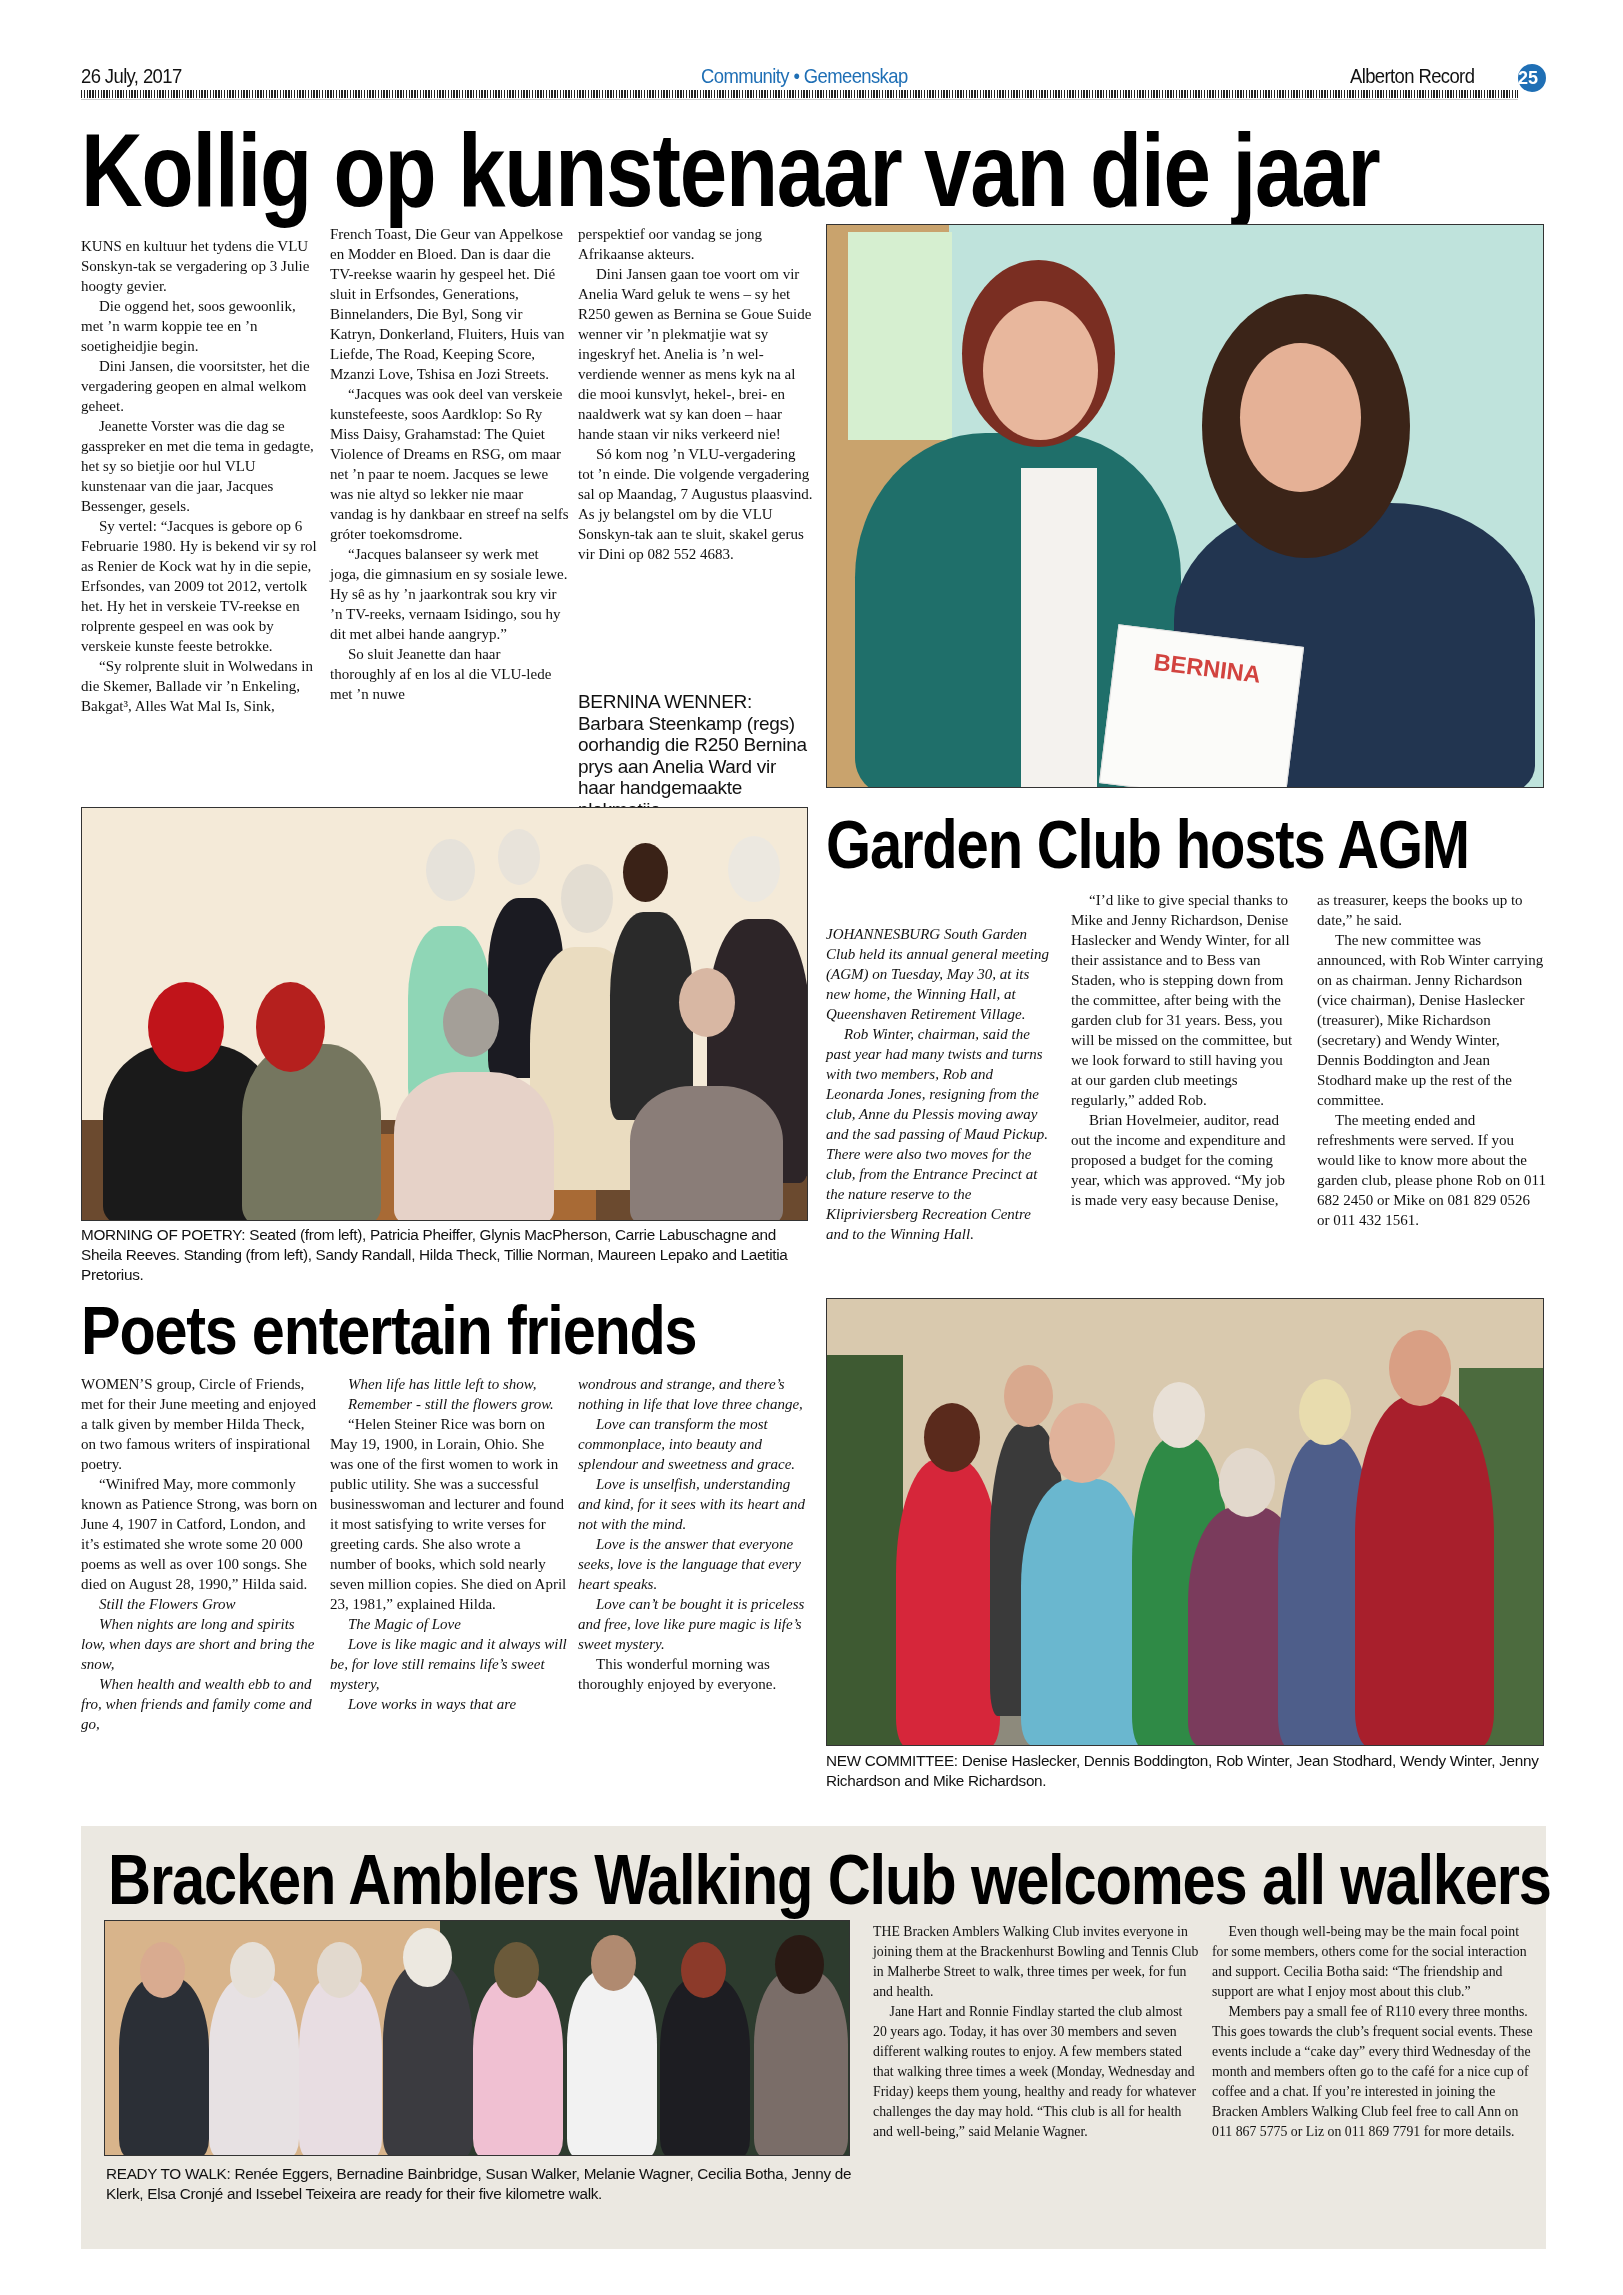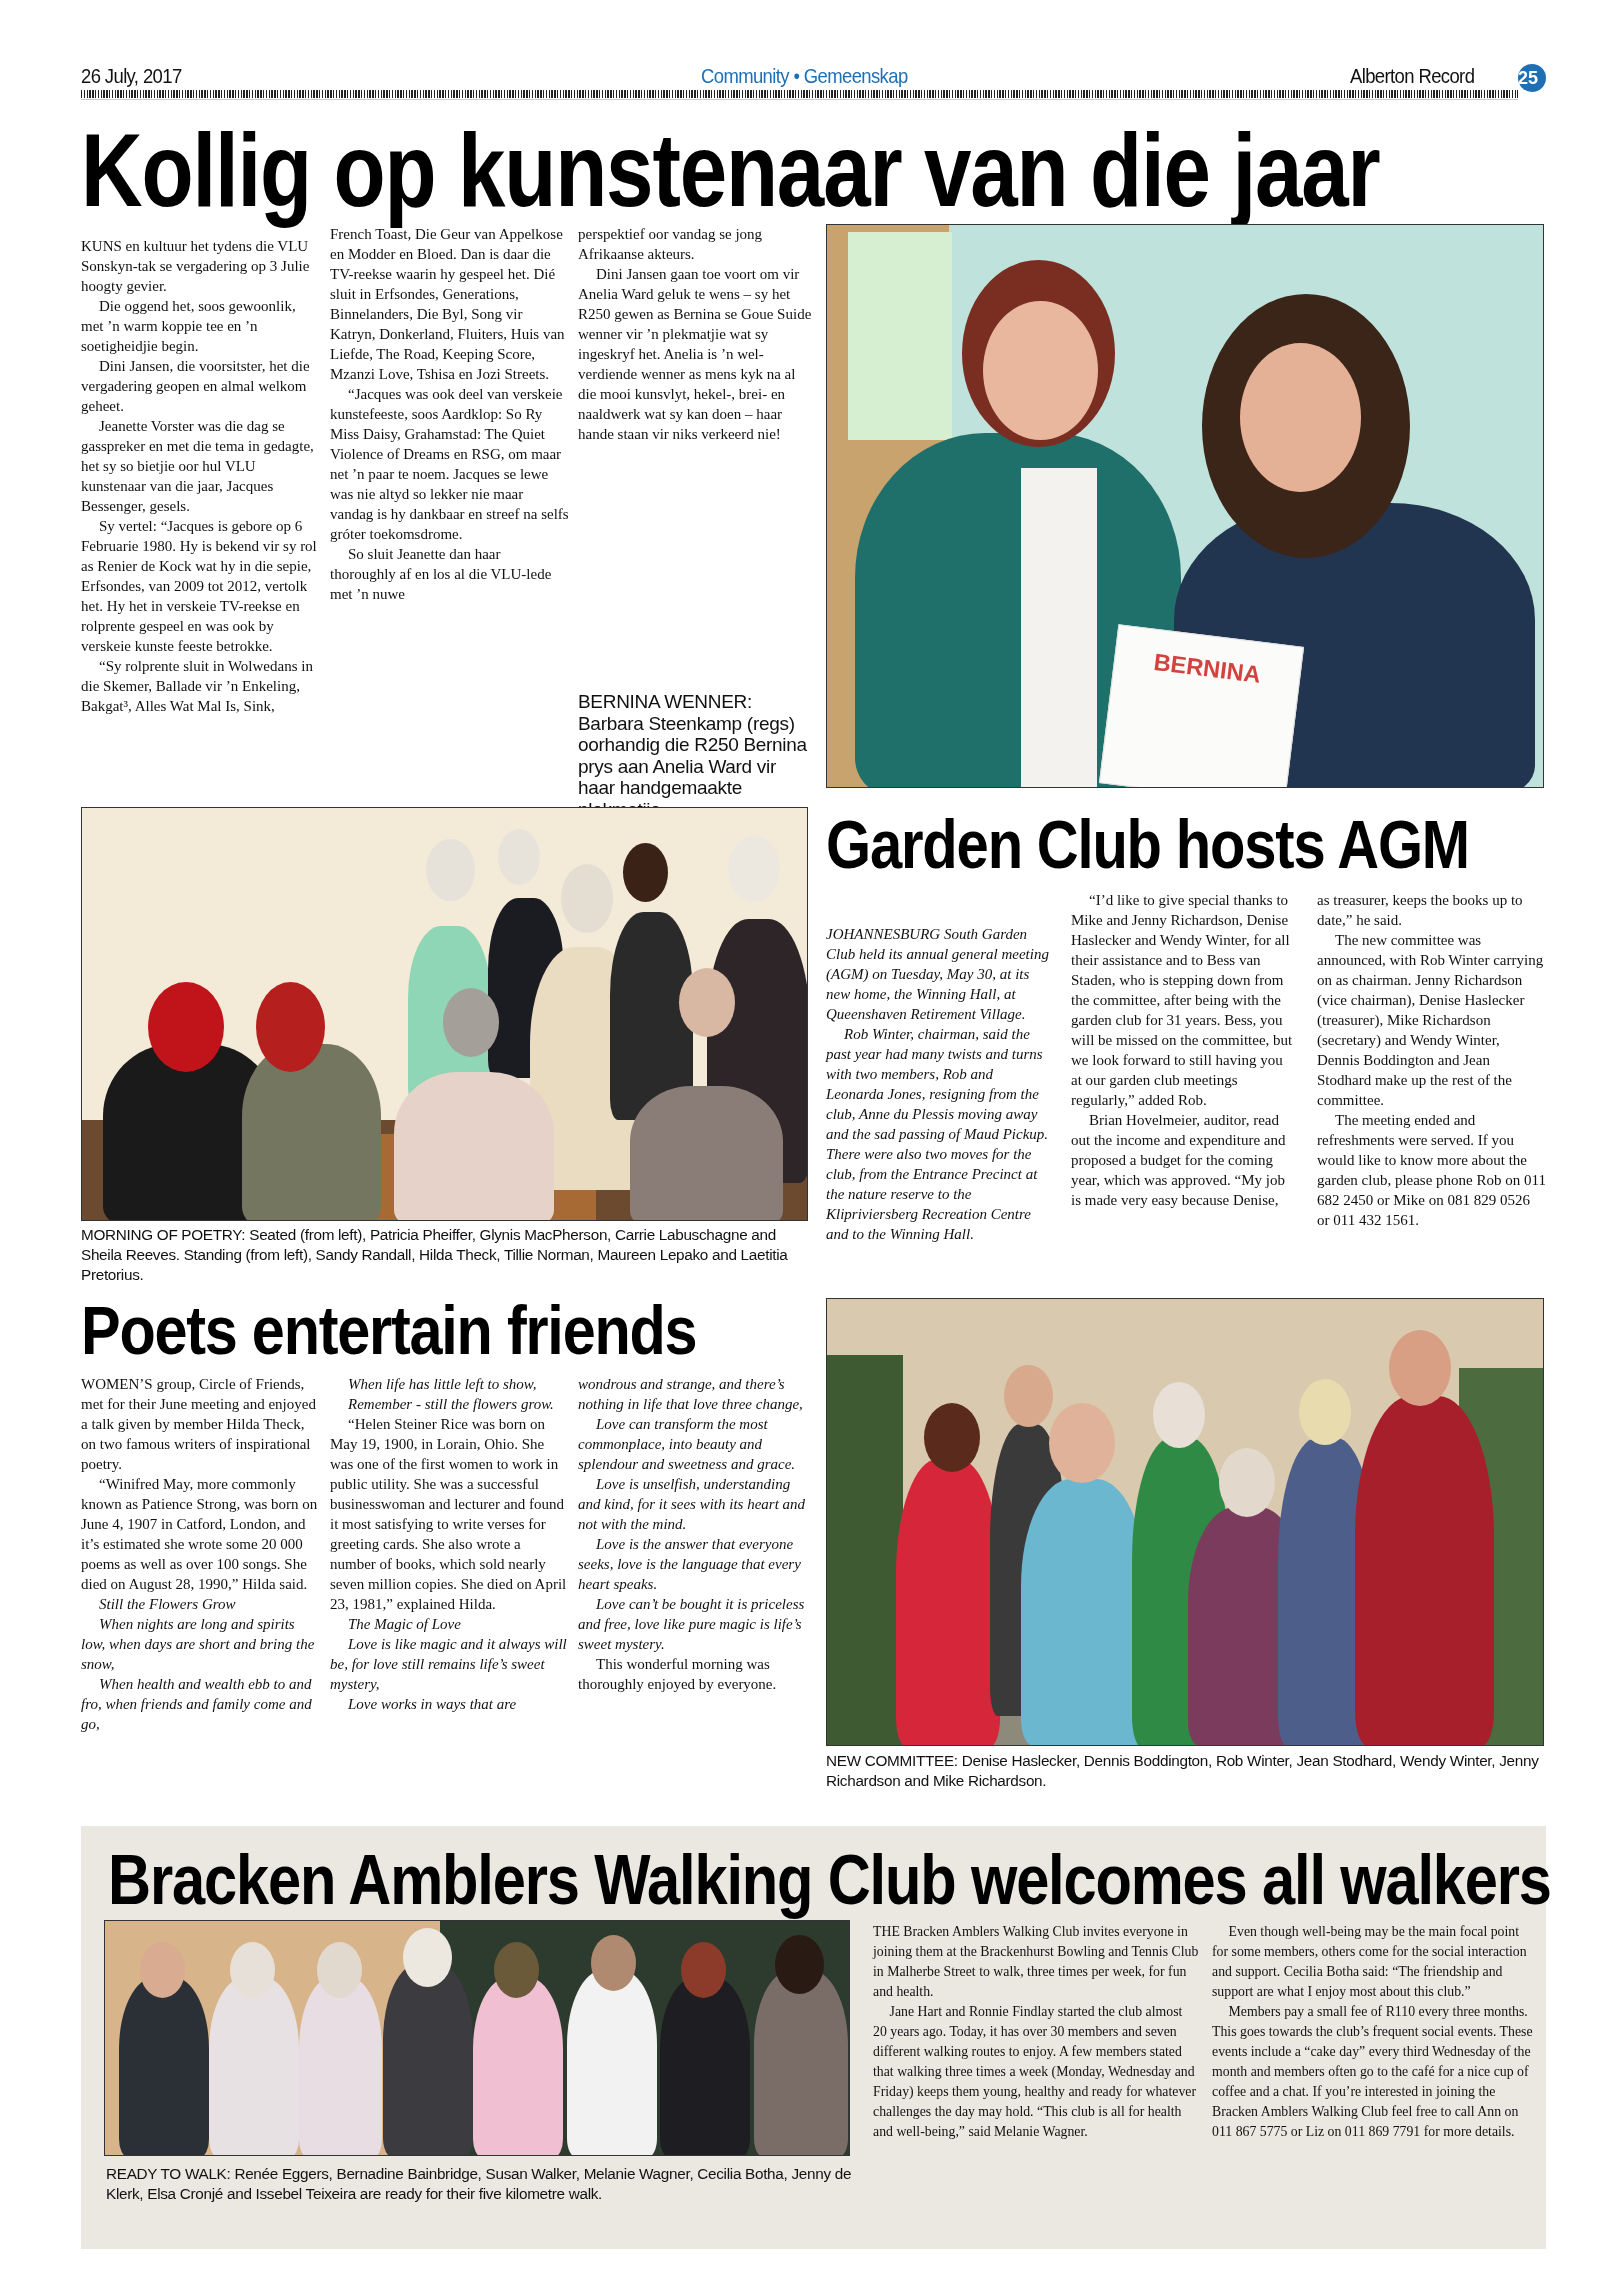--- a/index.html
+++ b/index.html
@@ -37,25 +37,27 @@
   <p>KUNS en kultuur het tydens die VLU Sonskyn-tak se vergadering op 3 Julie hoogty gevier.</p>
   <p class="ind">Die oggend het, soos gewoonlik, met ’n warm koppie tee en ’n soetigheidjie begin.</p>
   <p class="ind">Dini Jansen, die voorsitster, het die vergadering geopen en almal welkom geheet.</p>
   <p class="ind">Jeanette Vorster was die dag se gasspreker en met die tema in gedagte, het sy so bietjie oor hul VLU kunstenaar van die jaar, Jacques Bessenger, gesels.</p>
   <p class="ind">Sy vertel: “Jacques is gebore op 6 Februarie 1980. Hy is bekend vir sy rol as Renier de Kock wat hy in die sepie, Erfsondes, van 2009 tot 2012, vertolk het. Hy het in verskeie TV-reekse en rolprente gespeel en was ook by verskeie kunste feeste betrokke.</p>
   <p class="ind">“Sy rolprente sluit in Wolwedans in die Skemer, Ballade vir ’n Enkeling, Bakgat³, Alles Wat Mal Is, Sink,</p>
 </div>
 <div class="abs col" style="left:330px; top:224px; width:239px;">
   <p>French Toast, Die Geur van Appelkose en Modder en Bloed. Dan is daar die TV-reekse waarin hy gespeel het. Dié sluit in Erfsondes, Generations, Binnelanders, Die Byl, Song vir Katryn, Donkerland, Fluiters, Huis van Liefde, The Road, Keeping Score, Mzanzi Love, Tshisa en Jozi Streets.</p>
   <p class="ind">“Jacques was ook deel van verskeie kunstefeeste, soos Aardklop: So Ry Miss Daisy, Grahamstad: The Quiet Violence of Dreams en RSG, om maar net ’n paar te noem. Jacques se lewe was nie altyd so lekker nie maar vandag is hy dankbaar en streef na selfs gróter toekomsdrome.</p>
+  <p class="ind">“Jacques balanseer sy werk met joga, die gimnasium en sy sosiale lewe. Hy sê as hy ’n jaarkontrak sou kry vir ’n TV-reeks, vernaam Isidingo, sou hy dit met albei hande aangryp.”</p>
   <p class="ind">So sluit Jeanette dan haar thoroughly af en los al die VLU-lede met ’n nuwe</p>
 </div>
 <div class="abs col" style="left:578px; top:224px; width:236px;">
   <p>perspektief oor vandag se jong Afrikaanse akteurs.</p>
   <p class="ind">Dini Jansen gaan toe voort om vir Anelia Ward geluk te wens – sy het R250 gewen as Bernina se Goue Suide wenner vir ’n plekmatjie wat sy ingeskryf het. Anelia is ’n wel-verdiende wenner as mens kyk na al die mooi kunsvlyt, hekel-, brei- en naaldwerk wat sy kan doen – haar hande staan vir niks verkeerd nie!</p>
+  <p class="ind">Só kom nog ’n VLU-vergadering tot ’n einde. Die volgende vergadering sal op Maandag, 7 Augustus plaasvind. As jy belangstel om by die VLU Sonskyn-tak aan te sluit, skakel gerus vir Dini op 082 552 4683.</p>
 </div>
 <div class="abs cap" style="left:578px; top:691px; width:229px; text-align:left; font-size:19px; line-height:21.5px;">BERNINA WENNER: Barbara Steenkamp (regs) oorhandig die R250 Bernina prys aan Anelia Ward vir haar handgemaakte plekmatjie.</div>
 
 <div class="photo" style="left:826px; top:224px; width:718px; height:564px; background:linear-gradient(90deg,#c9a36d 0 17%, #bfe3dc 17% 100%);">
   <div class="abs" style="left:21px; top:7px; width:104px; height:208px; background:#d6efd0;"></div>
   <div class="fig" style="left:28px; top:208px; width:326px; height:361px; background:#1f6f6a;"></div>
   <div class="abs" style="left:194px; top:243px; width:76px; height:326px; background:#f4f2ee;"></div>
   <div class="head" style="left:135px; top:35px; width:153px; height:187px; background:#7a2e22;"></div>
   <div class="head" style="left:156px; top:76px; width:115px; height:139px; background:#e8b79d;"></div>
   <div class="fig" style="left:347px; top:278px; width:361px; height:292px; background:#223550;"></div>

